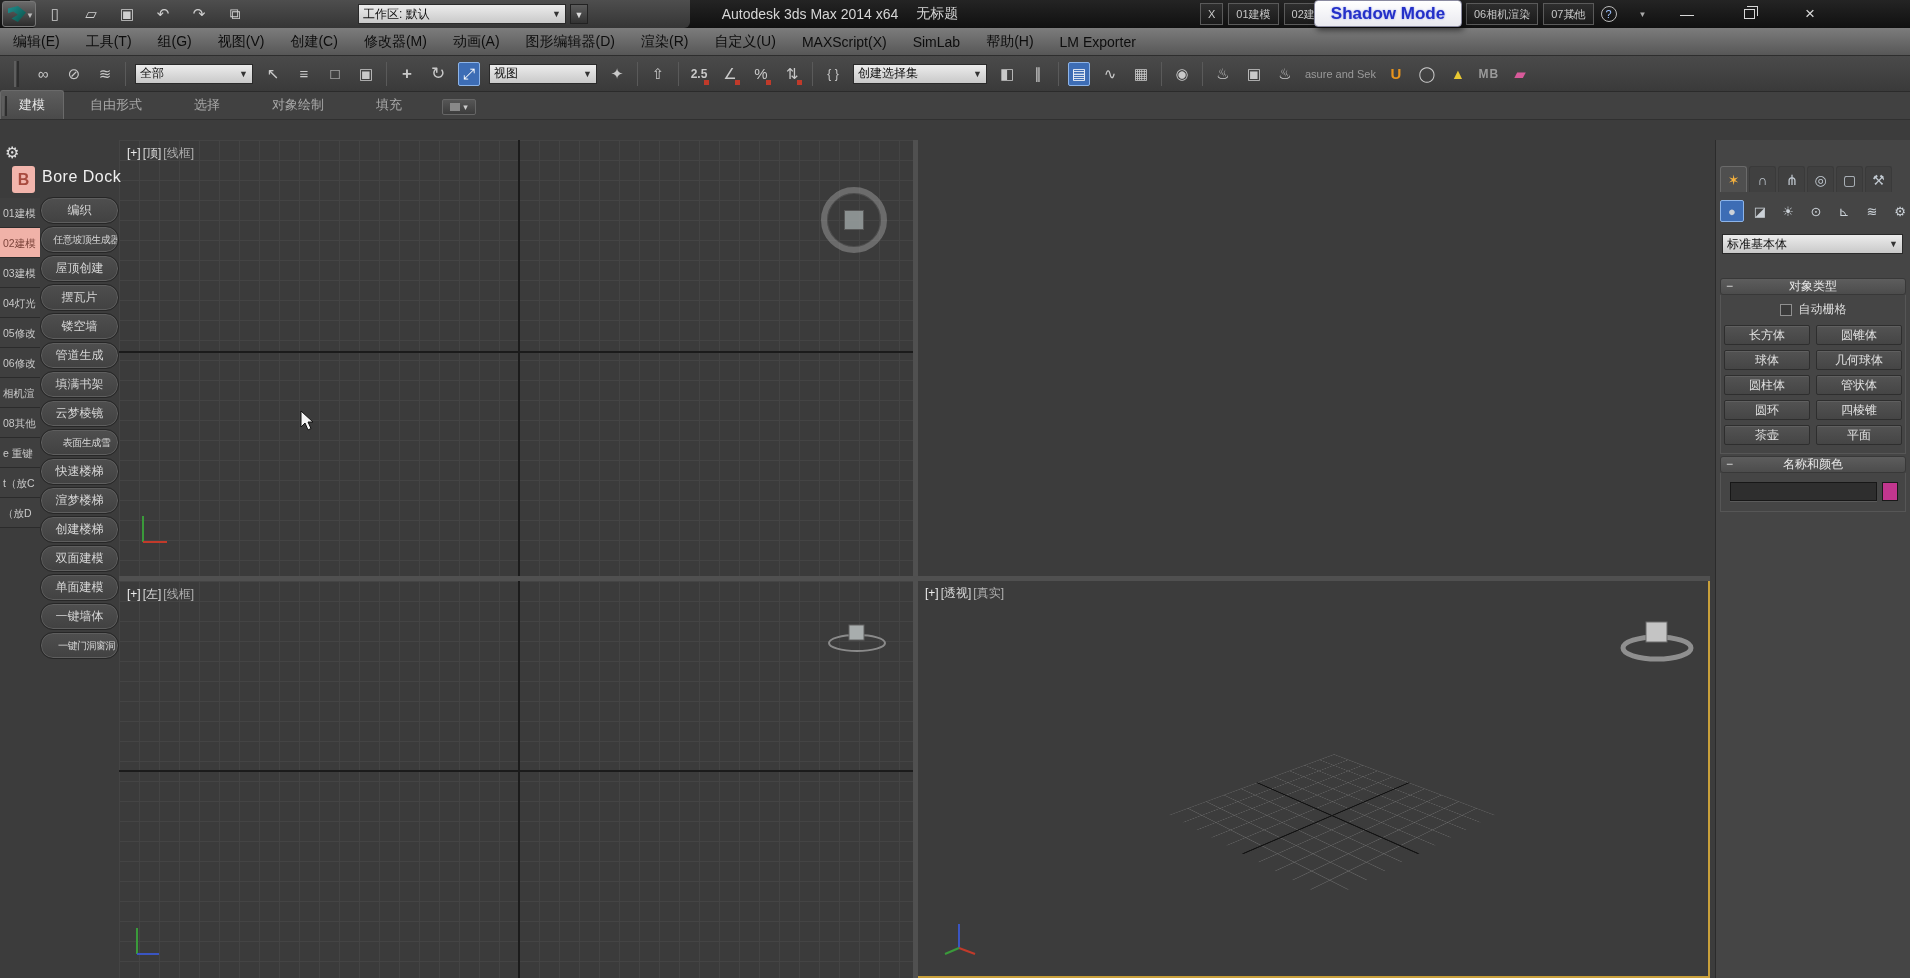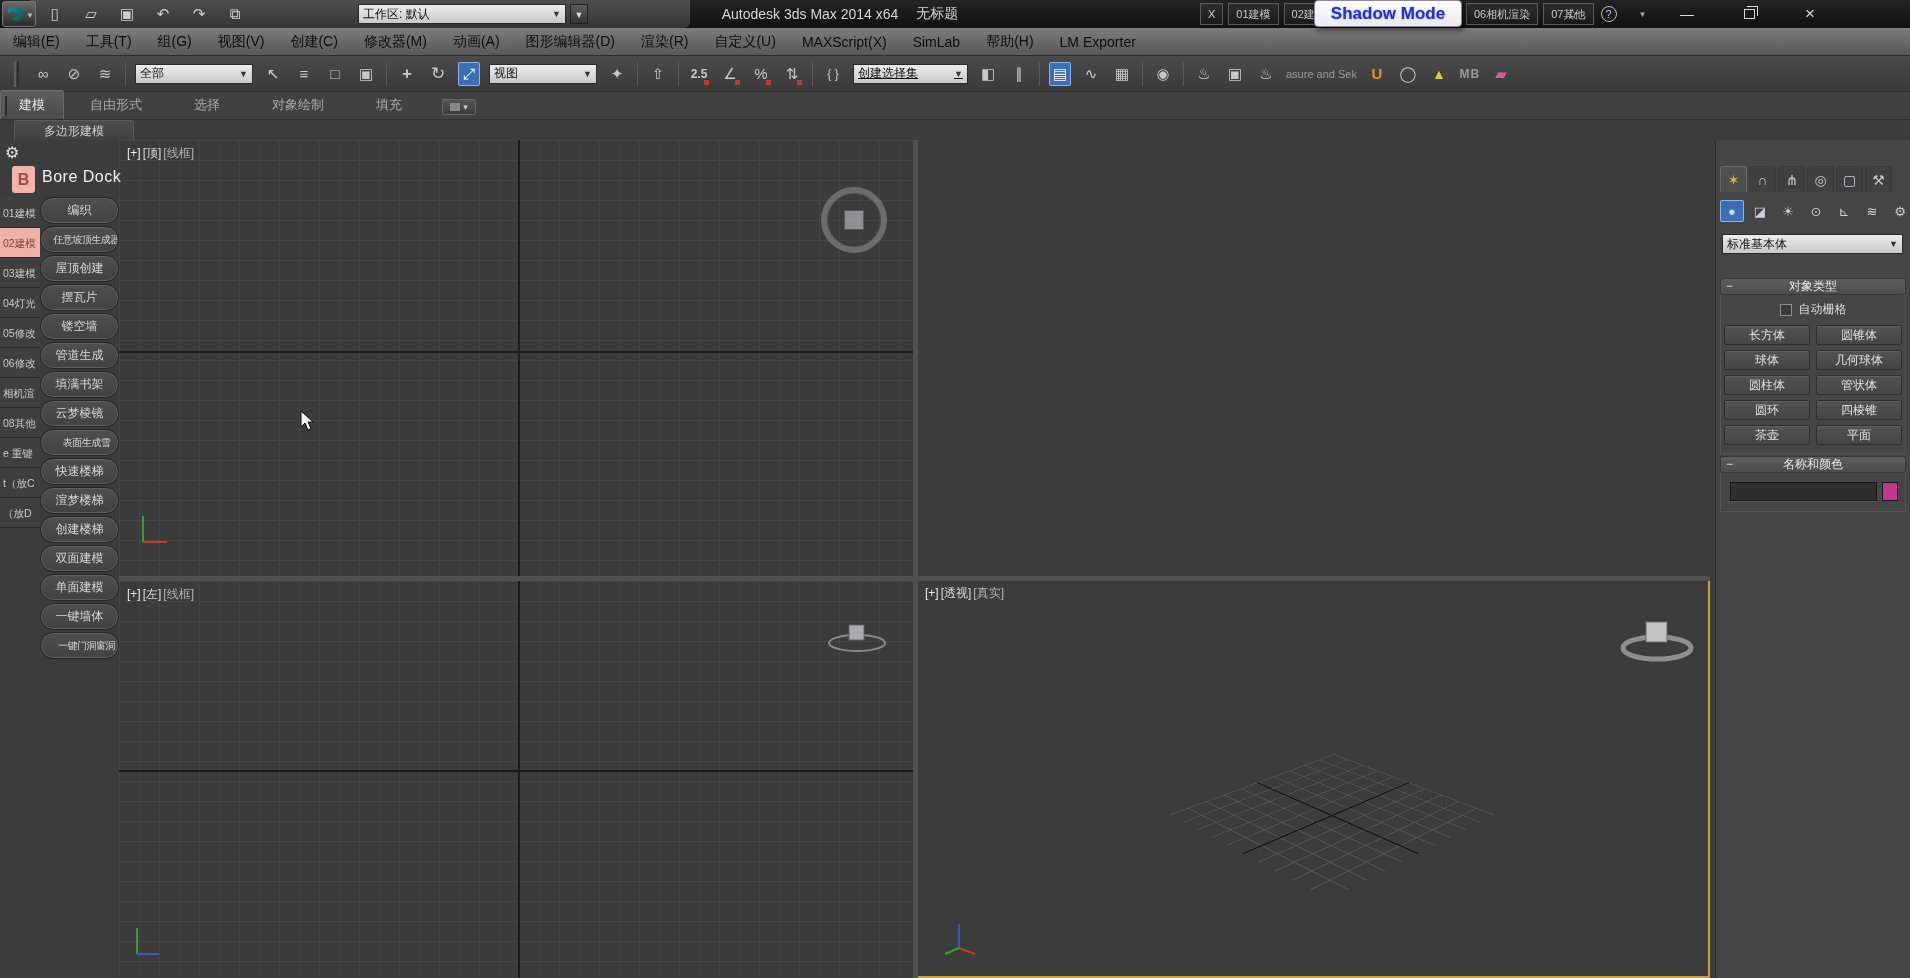--- a/index.html
+++ b/index.html
@@ -204,21 +204,21 @@
     <span class="ti">✦</span>
     <div class="tsep"></div>
     <span class="ti">⇧</span>
     <div class="tsep"></div>
     <span class="ti mag sm" style="font-weight:bold;">2.5</span>
     <span class="ti mag">∠</span>
     <span class="ti mag">%</span>
     <span class="ti mag">⇅</span>
     <div class="tsep"></div>
     <span class="ti sm">{ }</span>
-    <div class="combo" style="width:115px;text-decoration:underline;">
+    <div class="combo" style="width:134px;">
         <span>创建选择集</span>
         <span class="car">▼</span>
       </div>
     <span class="ti">◧</span>
     <span class="ti">∥</span>
     <div class="tsep"></div>
     <span class="ti act">▤</span>
     <span class="ti">∿</span>
     <span class="ti">▦</span>
     <div class="tsep"></div>
@@ -239,23 +239,20 @@
     <div class="rgrip"></div>
     <span class="rtab on">建模</span>
     <span class="rtab">自由形式</span>
     <span class="rtab">选择</span>
     <span class="rtab">对象绘制</span>
     <span class="rtab">填充</span>
     <span class="rmore">
         <i style="font-style:normal;width:10px;height:8px;background:#888;display:inline-block;"></i>
         <span>▾</span>
       </span>
-  </div>
-  <div class="ribbonpanel">
-    <div class="rpanel-tab">多边形建模</div>
   </div>
 
   <div class="vp" style="left:119px;top:140px;width:794px;height:436px;">
     <div class="vplabel">
       <span class="p">[+]</span><span class="n">[顶]</span><span class="m">[线框]</span>
     </div>
     <div class="axh" style="top:211px;"></div>
     <div class="axv" style="left:399px;"></div>
     <div class="ringgiz" style="left:702px;top:47px;">
         <i></i>

